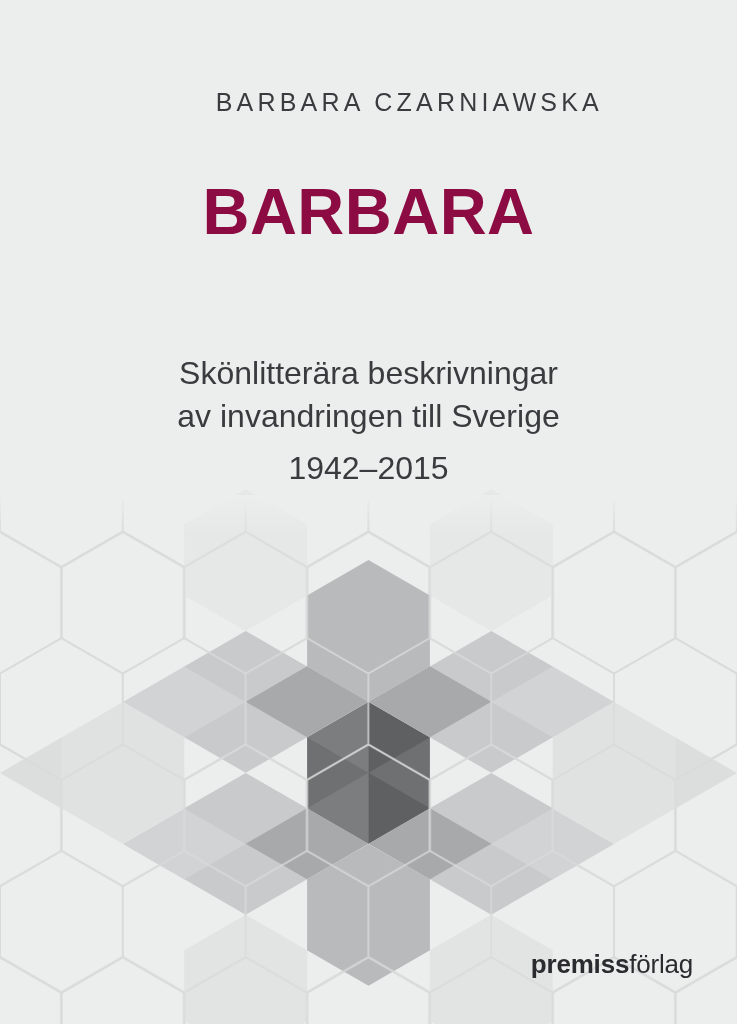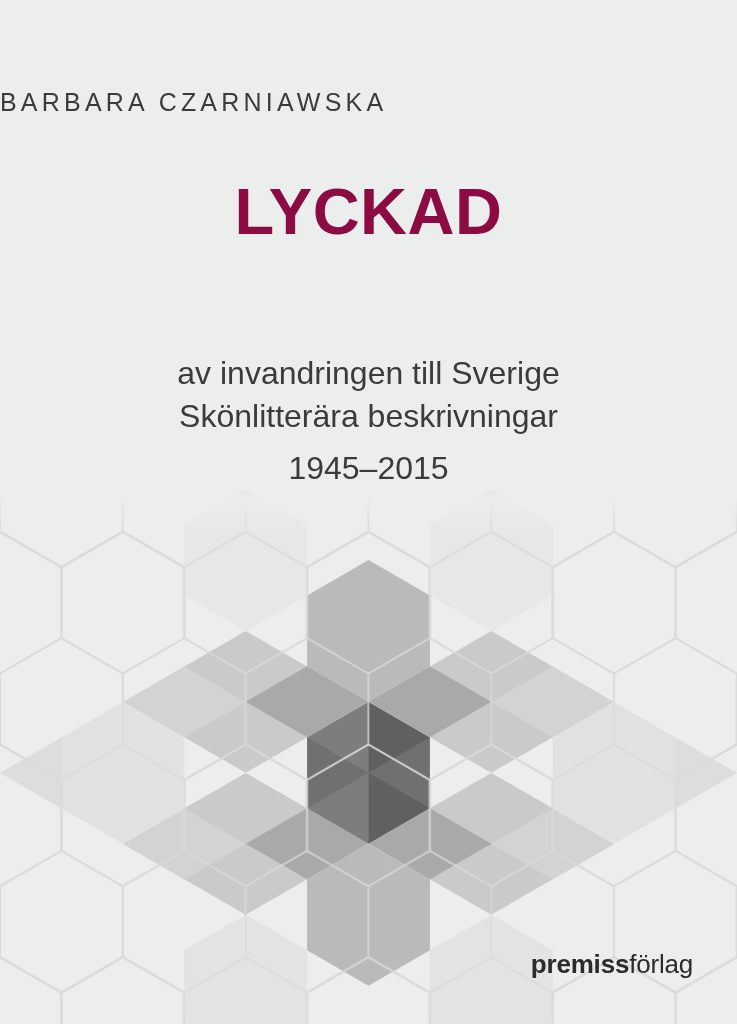--- a/index.html
+++ b/index.html
@@ -34,21 +34,21 @@
     z-index: 2;
     width: 737px;
     height: 1024px;
   }
 
   .author {
     position: absolute;
     top: 88px;
     left: 0;
     width: 603px;
-    text-align: left;
+    text-align: right;
     font-size: 25px;
     letter-spacing: 4.2px;
     color: #3b3b3f;
     font-weight: 400;
   }
 
   .title {
     position: absolute;
     top: 176px;
     left: 0;
@@ -164,27 +164,27 @@
       </linearGradient>
     </defs>
     <rect x="0" y="495" width="737" height="40" fill="url(#fadeTop)"></rect>
   </svg>
 
   <div class="textlayer">
 
     <div class="author">BARBARA CZARNIAWSKA</div>
 
     <div class="title">
-      <span class="line1">LYCKAD</span>
+      <span class="line1">BARBARA</span>
     </div>
 
     <div class="subtitle">
+      <span>Skönlitterära beskrivningar</span>
       <span>av invandringen till Sverige</span>
-      <span>Skönlitterära beskrivningar</span>
-      <span class="years">1945–2015</span>
+      <span class="years">1942–2015</span>
     </div>
 
     <div class="publisher">
       <span class="strong">premiss</span><span class="light">förlag</span>
     </div>
 
   </div>
 </div>
 
 </body></html>

